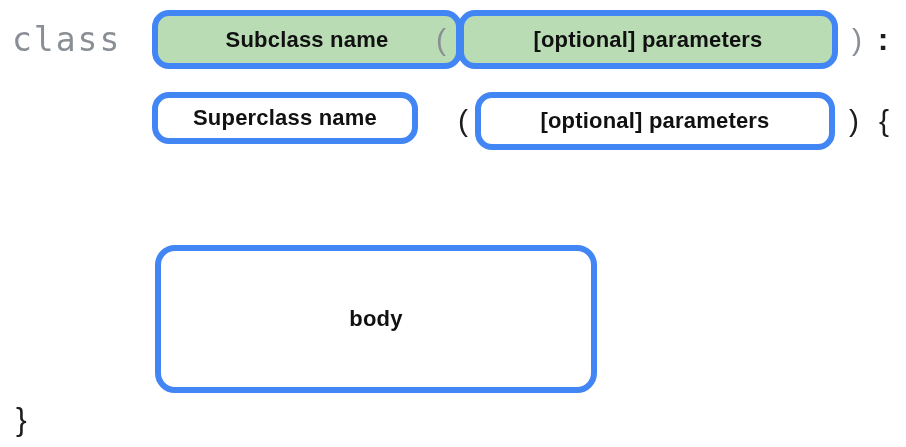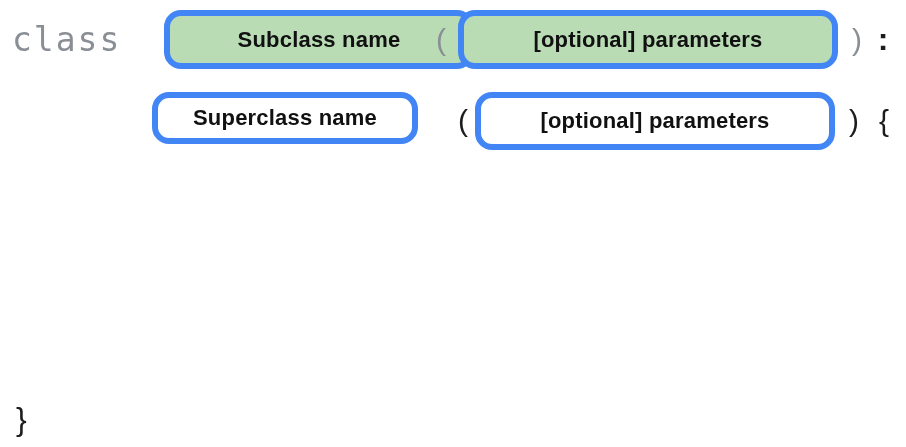--- a/index.html
+++ b/index.html
@@ -52,21 +52,21 @@
     color:var(--black);
   }
   .brace{
     position:absolute;
     font-size:32px;
     color:var(--black);
     font-weight:400;
   }
   
   .kw-class      {left:12px;  top:10px; height:59px;}
-  .box-subclass  {left:164px; top:10px; width:310px; height:59px;text-align:center;}
+  .box-subclass  {left:152px; top:10px; width:310px; height:59px;text-align:center;}
   .p1-open       {left:430px; top:10px; width:22px;  height:59px;}
   .box-params1   {left:458px; top:10px; width:380px; height:59px;}
   .p1-close      {left:846px; top:10px; width:22px;  height:59px;}
   .p1-colon      {left:872px; top:10px; width:22px;  height:59px;}
   
   .box-superclass{left:152px; top:92px; width:266px; height:52px;}
   .p2-open       {left:452px; top:92px; width:22px;  height:58px;}
   .box-params2   {left:475px; top:92px; width:360px; height:58px;}
   .p2-close      {left:843px; top:92px; width:22px;  height:58px;}
   .p2-brace      {left:872px; top:92px; width:24px;  height:58px; display:flex;align-items:center;justify-content:center;}
@@ -95,16 +95,17 @@
   <div class="node box-superclass">Superclass name</div>
 
   <div class="punct p2-open">(</div>
 
   <div class="node box-params2">[optional] parameters</div>
 
   <div class="punct p2-close">)</div>
 
   <div class="punct p2-brace">{</div>
 
+  <div class="node box-body">body</div>
 
   <div class="brace close-brace">}</div>
 
 </div>
 
 </body></html>

